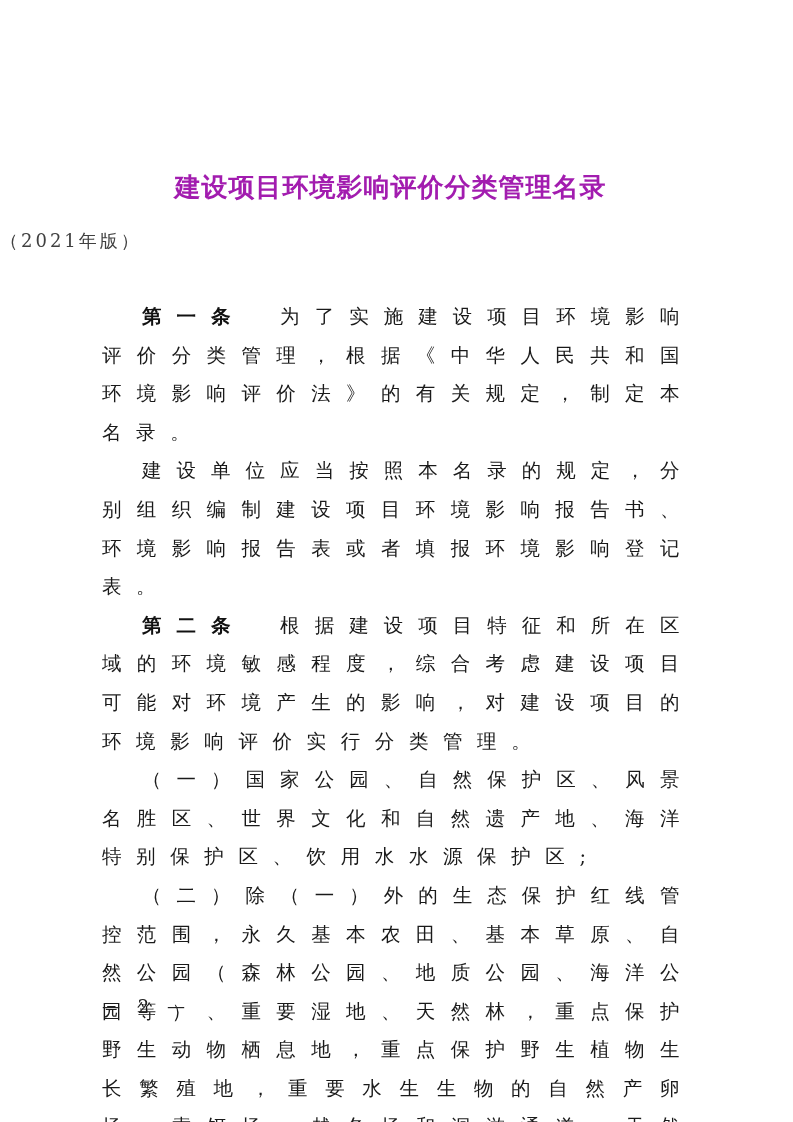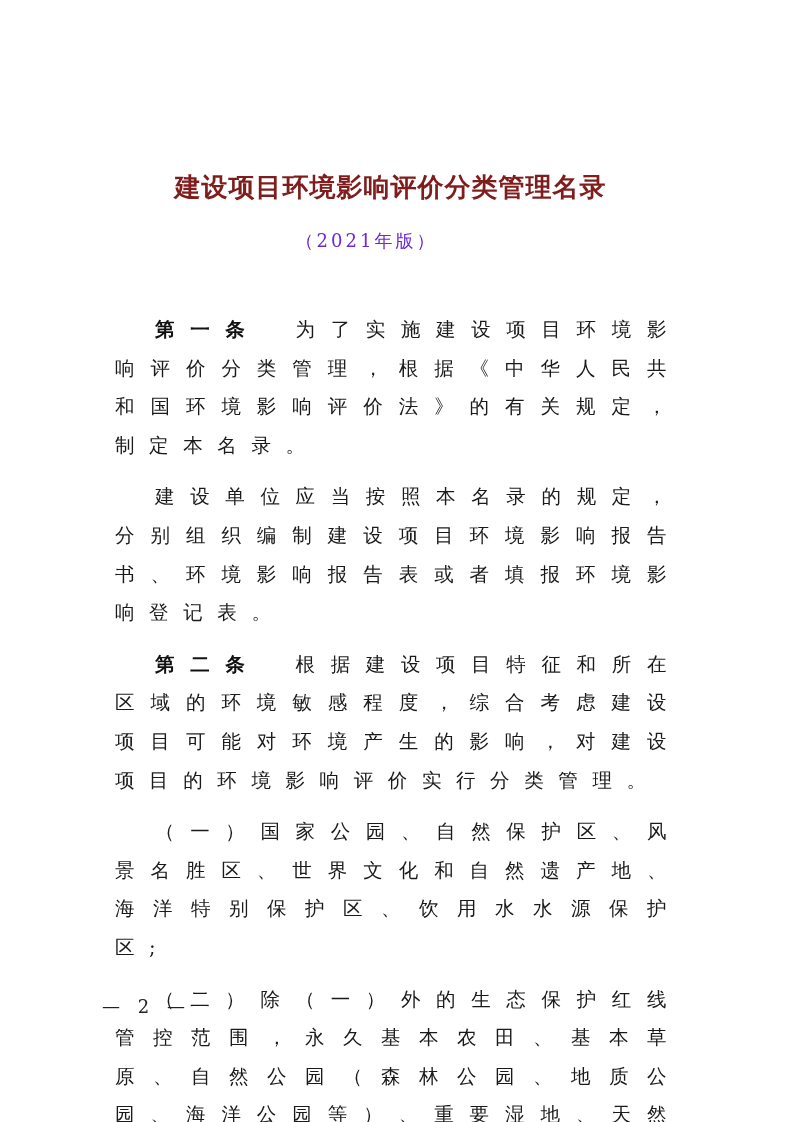--- a/index.html
+++ b/index.html
@@ -1,24 +1,24 @@
 <!DOCTYPE html>
 <html><head>
   <meta charset="utf-8">
   <style>
     html, body { margin: 0; padding: 0; background: #ffffff; }
     body { width: 793px; height: 1122px; position: relative; overflow: hidden;
       font-family: "DejaVu Serif", "Liberation Serif", serif; color: #1a1a1a; }
     .title { position: absolute; top: 170px; left: 0; width: 781px; text-align: center;
-      font-size: 26px; font-weight: bold; letter-spacing: 1px; color: #7f1d1d; }
-    .subtitle { position: absolute; top: 229px; left: 0; width: 733px; text-align: center;
-      font-size: 18px; letter-spacing: 3px; color: #6d28d9; }
+      font-size: 26px; font-weight: bold; letter-spacing: 1px; color: #a21caf; }
+    .subtitle { position: absolute; top: 229px; left: 0; width: 733px; text-align: left;
+      font-size: 18px; letter-spacing: 3px; color: #404040; }
     .body { position: absolute; left: 102px; top: 298px; width: 592px; }
     .para { font-size: 19.5px; line-height: 38.6px; letter-spacing: 14.6px; text-indent: 40px;
-      margin: 13px; text-align: justify; text-justify: inter-character; word-break: break-all; }
+      margin: 0; text-align: justify; text-justify: inter-character; word-break: break-all; }
     .para b { font-weight: bold; color: #111; }
     .footer { position: absolute; left: 102px; top: 996px; font-size: 18px; letter-spacing: 6px; color: #222; }
   </style>
 </head>
 <body>
 
 <div class="title">建设项目环境影响评价分类管理名录</div>
 <div class="subtitle">（2021年版）</div>
 
 <div class="body">

